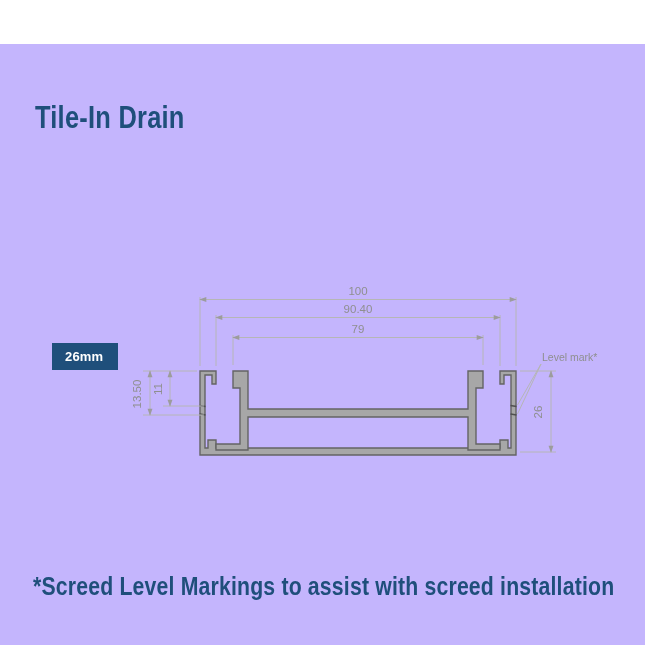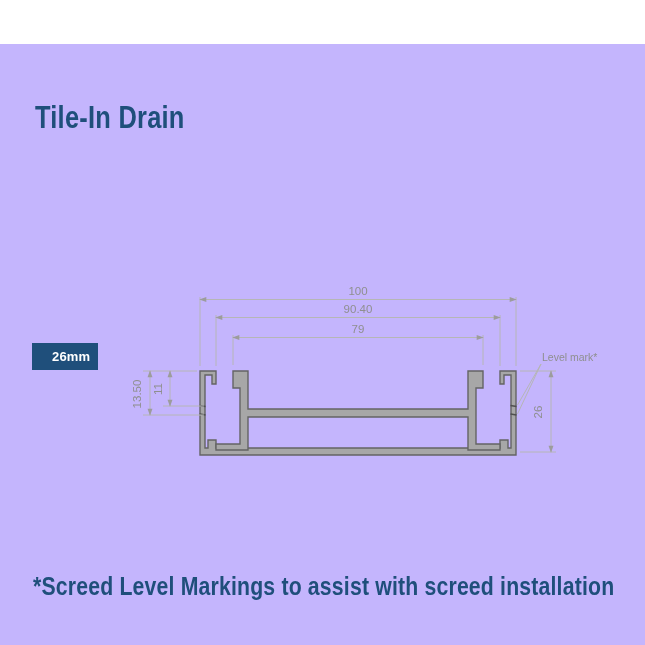--- a/index.html
+++ b/index.html
@@ -7,24 +7,24 @@
     position:relative;width:645px;height:645px;background:#c4b5fd;overflow:hidden;
     font-family:"Liberation Sans",sans-serif;
     margin-top:44px;
   }
   .page-title{
     position:absolute;left:35px;top:56px;margin:0;
     font-size:31px;font-weight:700;color:var(--accent-navy);
     transform:scaleX(.82);transform-origin:0 0;white-space:nowrap;letter-spacing:.3px;
   }
   .thickness-badge{
-    position:absolute;left:32px;top:299px;width:66px;height:27px;
+    position:absolute;left:52px;top:299px;width:66px;height:27px;
     background:var(--accent-navy);color:#ffffff;
     font-size:13px;font-weight:700;line-height:27px;
-    padding-left:20px;box-sizing:border-box;letter-spacing:.2px;
+    padding-left:13px;box-sizing:border-box;letter-spacing:.2px;
   }
   .footnote{
     position:absolute;left:33px;top:528px;margin:0;
     font-size:25px;font-weight:700;color:var(--accent-navy);
     transform:scaleX(.85);transform-origin:0 0;white-space:nowrap;letter-spacing:.2px;
   }
   svg.diagram{position:absolute;left:0;top:0;}
   .profile{fill:var(--profile-fill);stroke:var(--profile-outline);stroke-width:1.4;stroke-linejoin:miter;}
   .dim-line{stroke:var(--dimension-line);stroke-width:1;fill:none;}
   .ext-line{stroke:var(--dimension-line);stroke-width:1;fill:none;}

